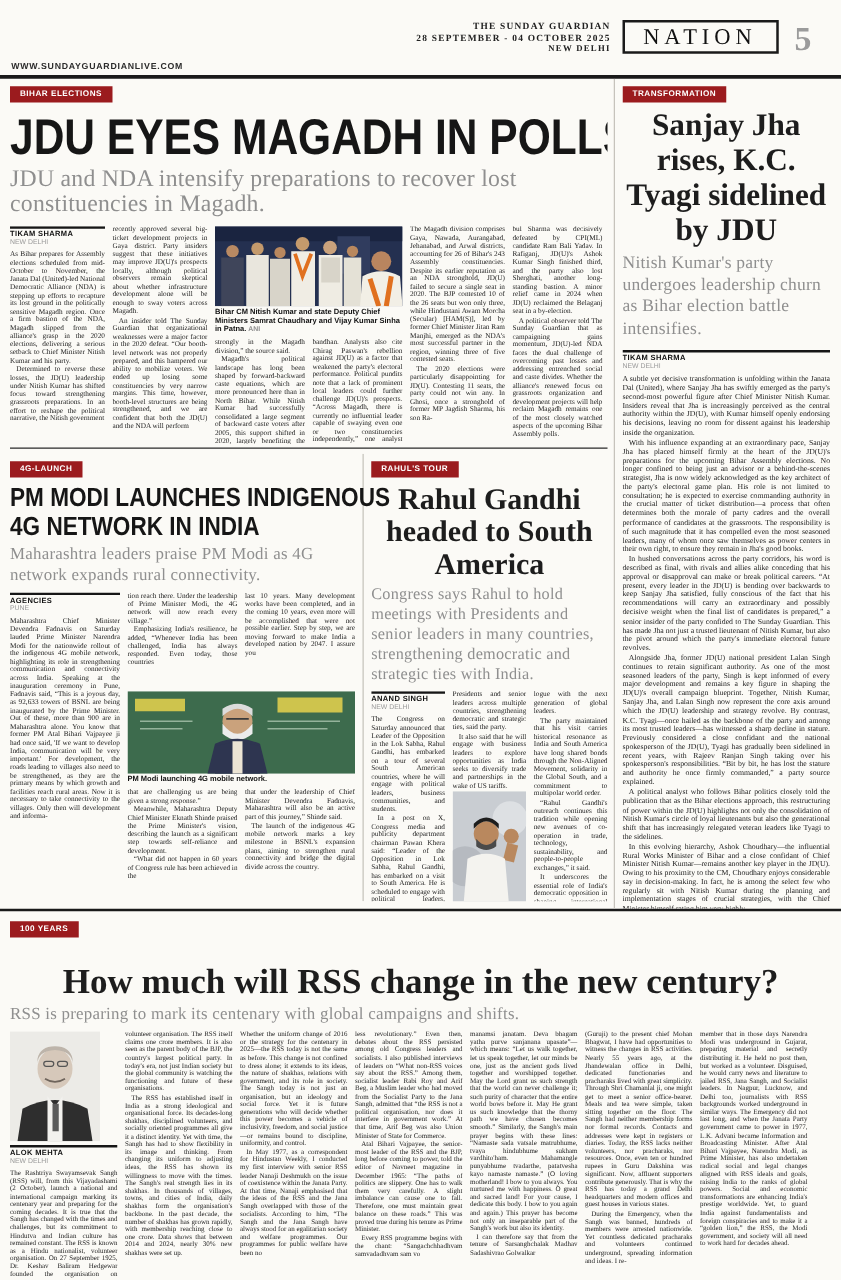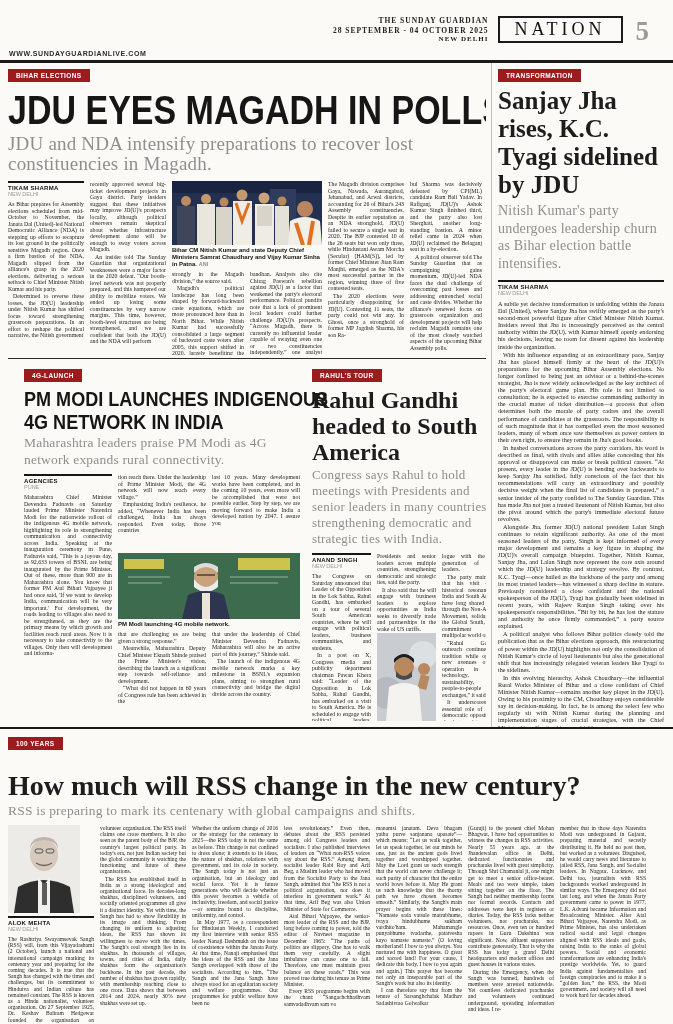--- a/index.html
+++ b/index.html
@@ -44,32 +44,32 @@
   .lead-story{height:292px;overflow:hidden;}
   .h-lead{margin:2px 0 0;height:44px;overflow:hidden;}
   .h-lead .cond{display:inline-block;white-space:nowrap;font-family:"Liberation Sans",sans-serif;
     font-weight:700;font-size:40px;line-height:44px;color:#161616;transform:scaleX(.85);transform-origin:0 50%;}
   .lead-sub{font-size:19px;line-height:20px;margin:2px 0 7px;}
   .lead-cols{display:flex;gap:6px;height:196px;overflow:hidden;}
   .photo-block{width:150px;}
   .subcols{display:flex;gap:6px;height:106px;overflow:hidden;}
   
   .mid-zone{display:flex;margin-top:4px;height:358px;overflow:hidden;}
-  .fourg{width:276px;margin-left:16px;}
+  .fourg{width:276px;}
   .h-4g{margin:1px 0 2px;}
   .h-4g .cond{display:block;white-space:nowrap;font-family:"Liberation Sans",sans-serif;font-weight:700;
     font-size:21px;line-height:23px;color:#161616;transform:scaleX(.86);transform-origin:0 50%;}
   .f-sub{font-size:13.5px;line-height:16.5px;margin:2px 0 6px;}
   .fourg-cols{display:flex;gap:6px;height:252px;overflow:hidden;}
   .fourg-right{width:182px;}
   .row-top{display:flex;gap:6px;height:79px;overflow:hidden;}
   .row-bottom{display:flex;gap:6px;height:86px;overflow:hidden;}
   .mid-zone>.v-rule{margin:0 6px;}
   .rahul{width:190px;}
-  .h-serif{font-weight:700;color:#1d1d1d;margin:1px 0 2px;}
+  .h-serif{font-weight:700;color:#1d1d1d;margin:1px 0 2px;text-align:center;}
   .rahul .h-serif{font-size:24px;line-height:26px;}
   .r-sub{font-size:13px;line-height:16px;margin:2px 0 6px;}
   .rahul-cols{display:flex;gap:6px;height:218px;overflow:hidden;}
   
   .right-col .h-serif{font-size:25px;line-height:28px;}
   .t-sub{font-size:14px;line-height:17.5px;margin:3px 0 8px;}
   .right-col .para{font-size:6.2px;line-height:7.1px;}
   
   .rss{border-top:2px solid #1a1a1a;padding:2px 8px 0;height:292px;overflow:hidden;}
   .rss .h-serif{font-size:28px;line-height:31px;margin:16px 0 2px;}

